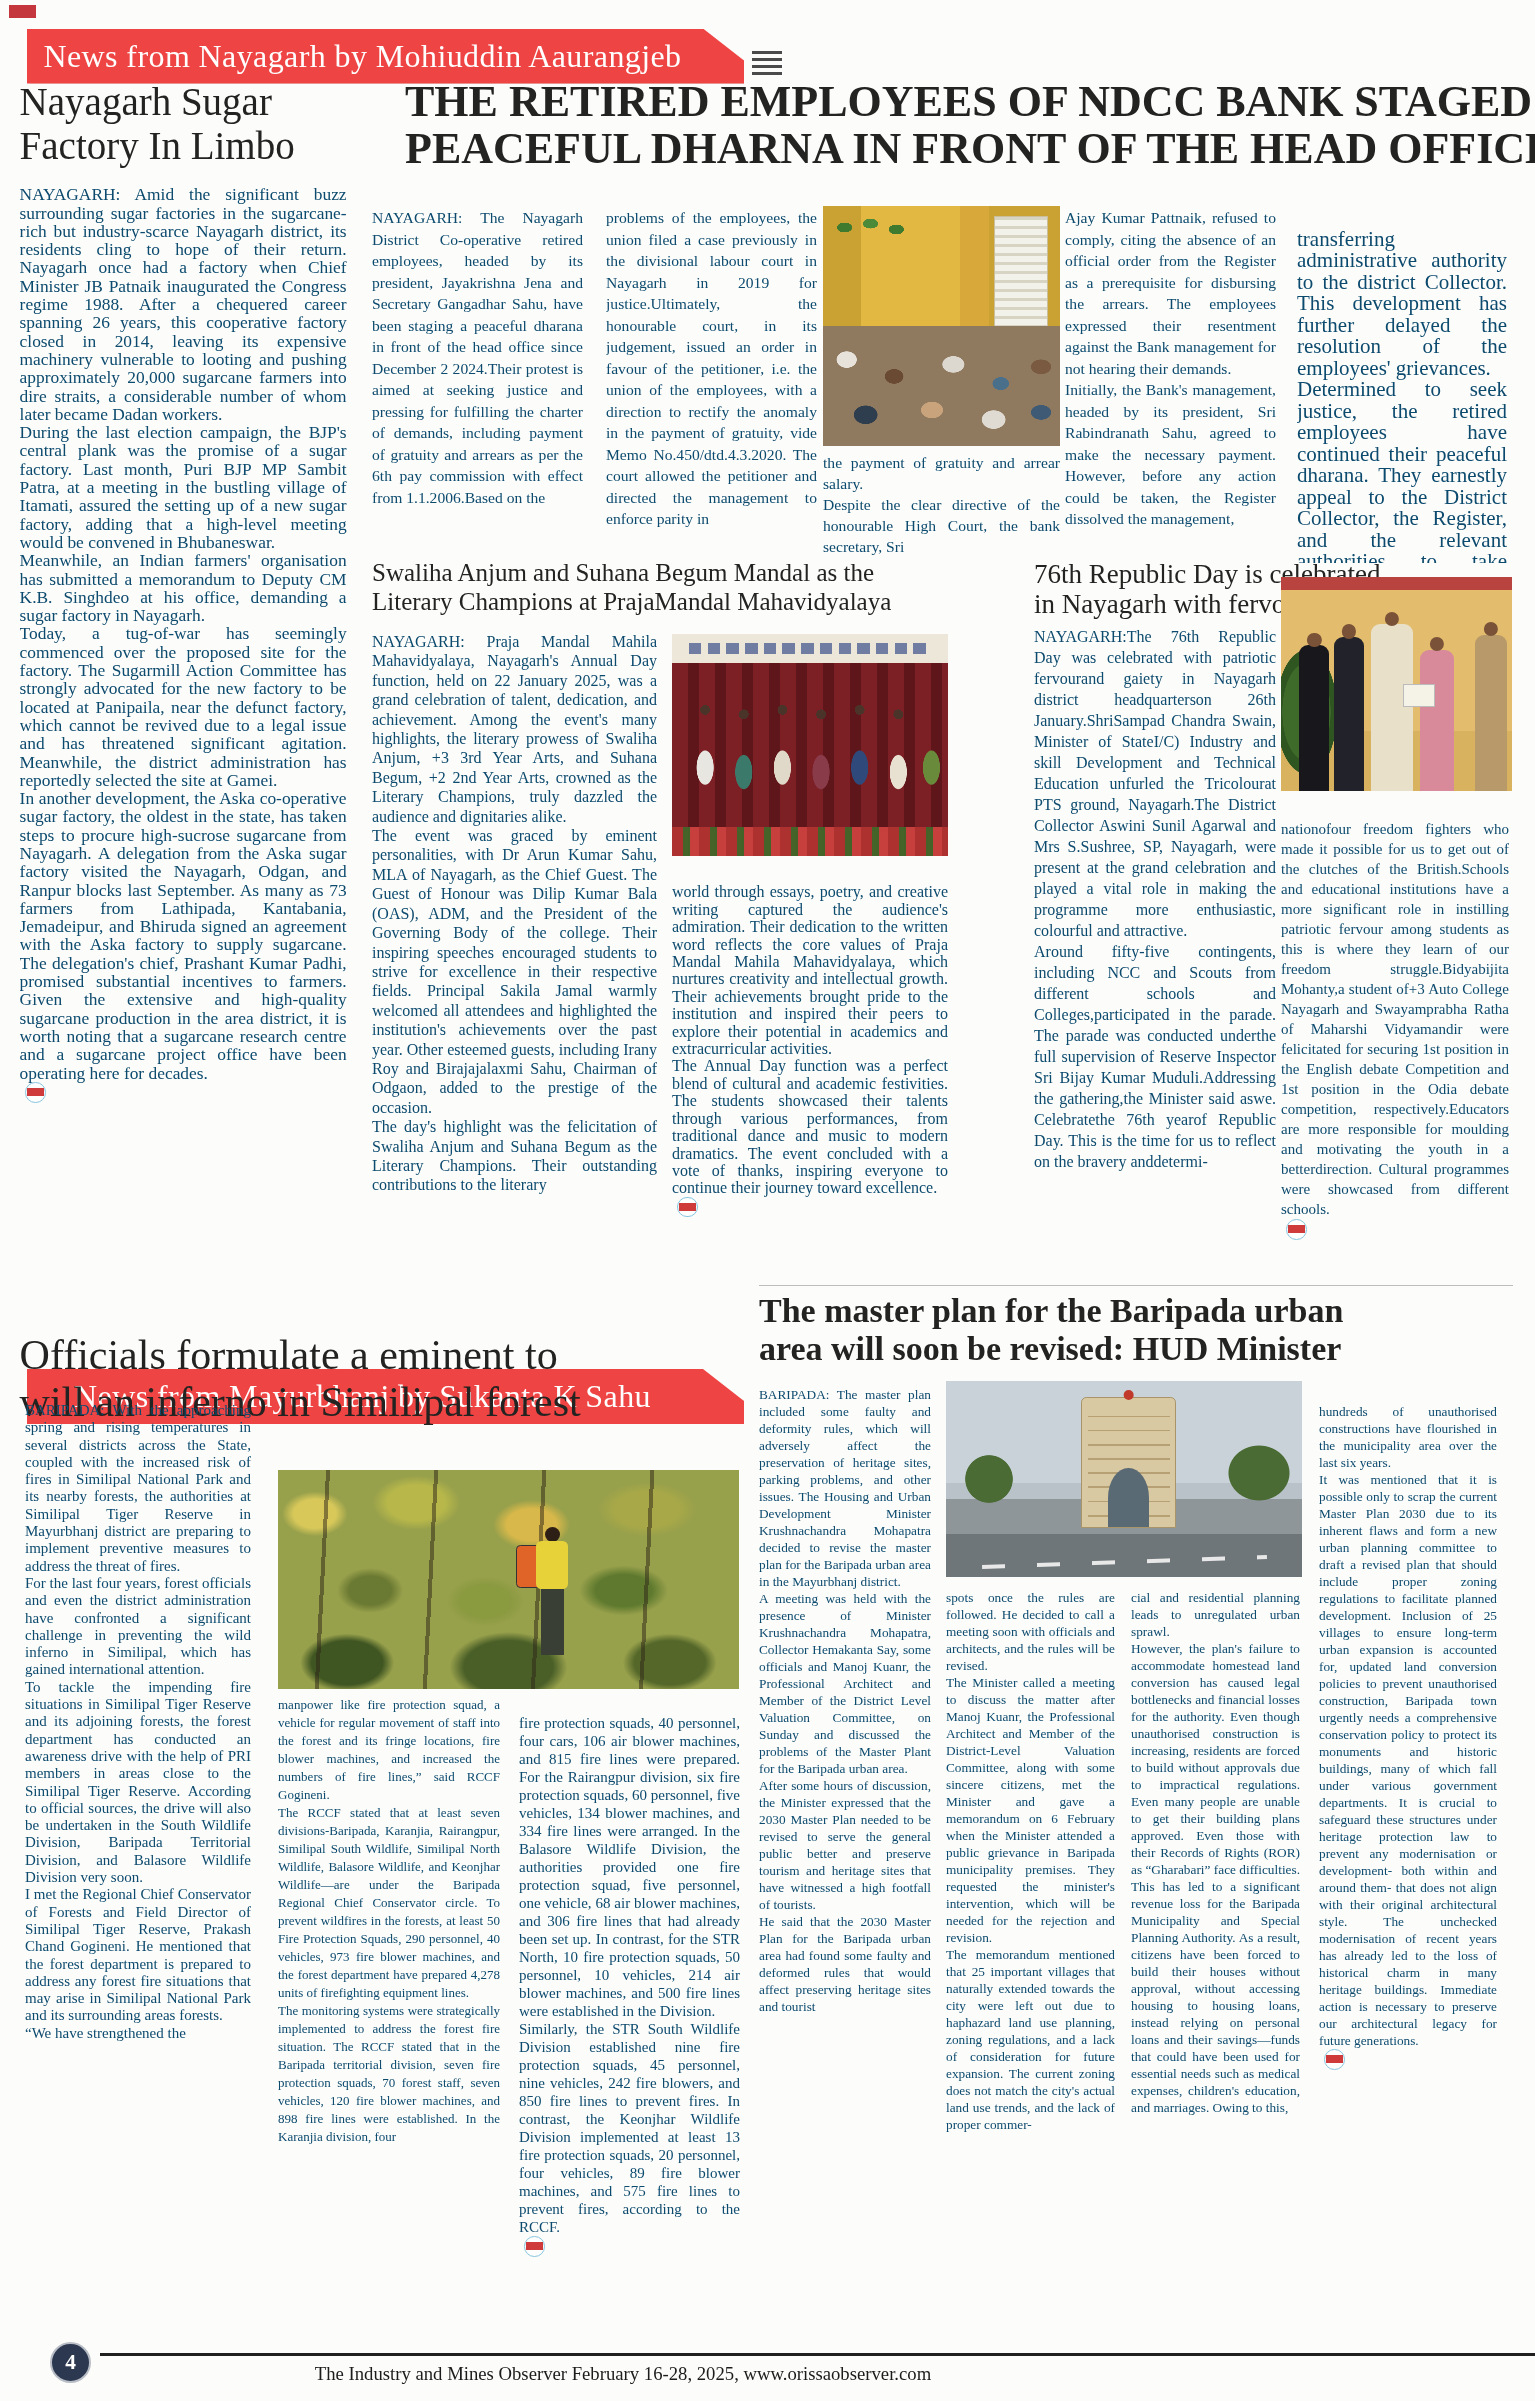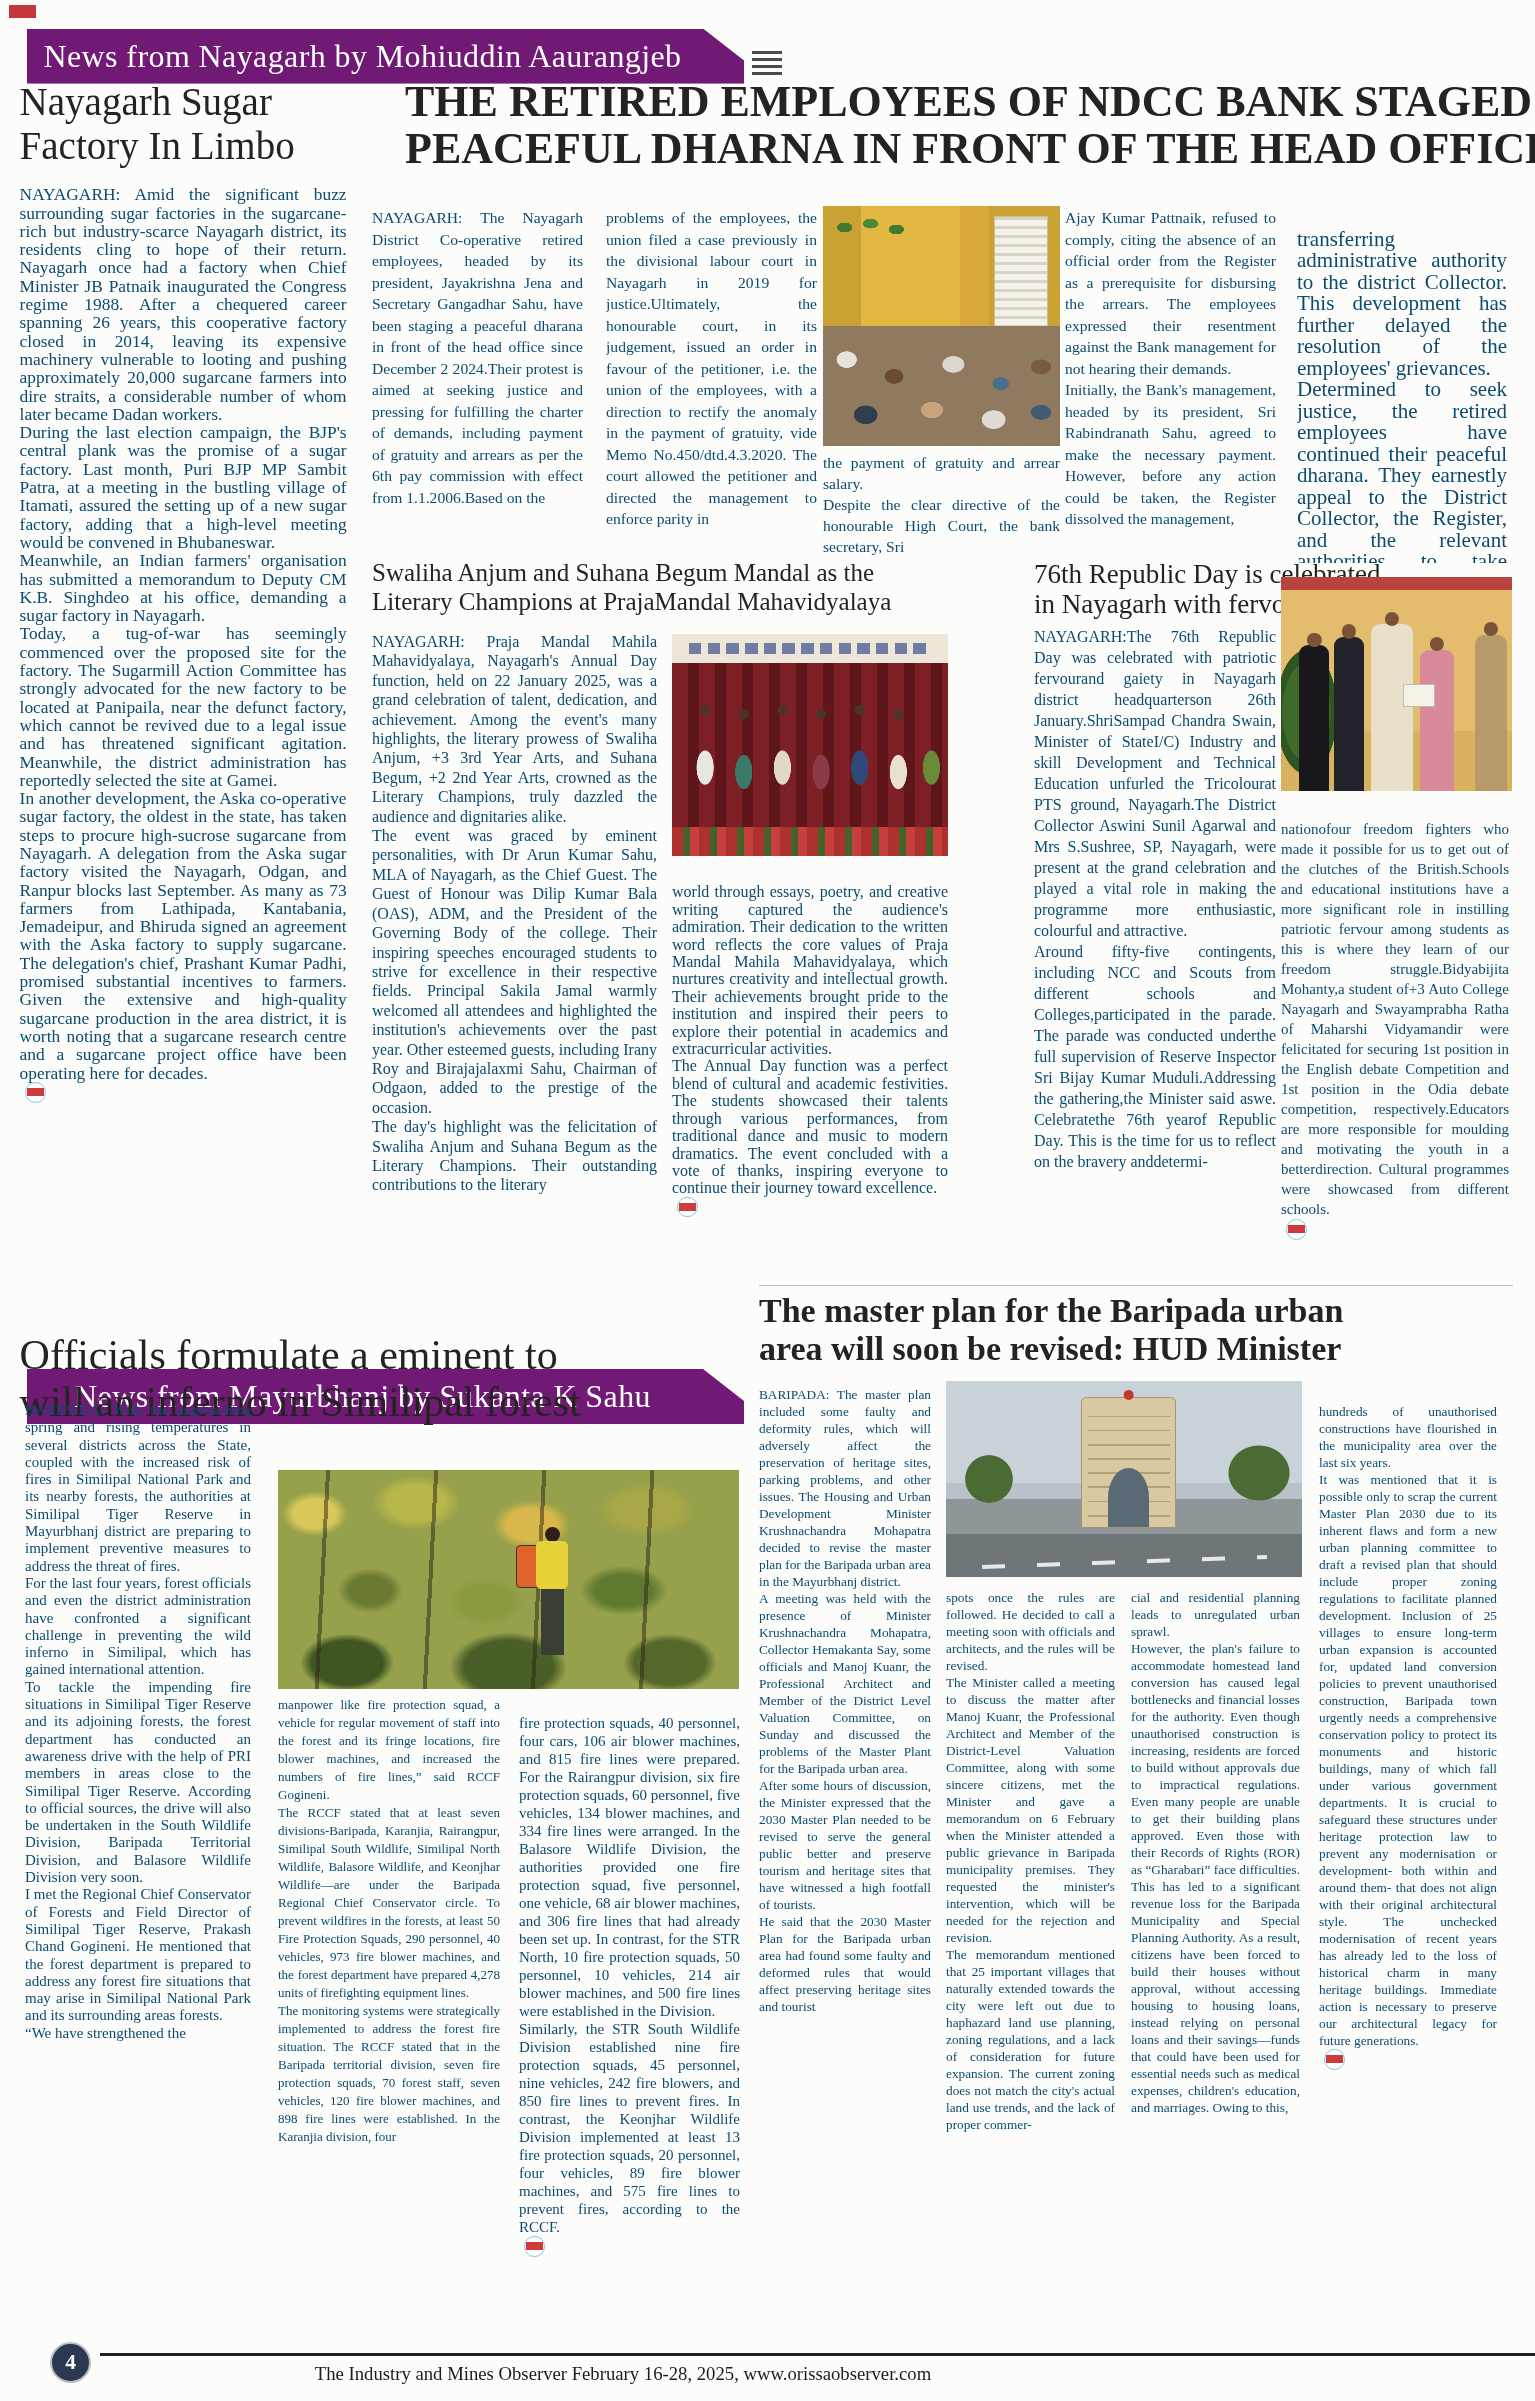--- a/index.html
+++ b/index.html
@@ -3,21 +3,21 @@
 <meta charset="utf-8">
 <style>
   html,body{margin:0;padding:0;background:#e8e8e8;}
   .page{position:relative;width:1536px;height:2401px;background:#fcfcfa;overflow:hidden;
         font-family:"Liberation Serif","DejaVu Serif",serif;}
   
   .txt{position:absolute;color:#0c4a6e;text-align:justify;white-space:pre-line;overflow:hidden;hyphens:auto;}
   .hl{position:absolute;color:#232321;}
   .hl .l{white-space:nowrap;}
   
-  .banner{position:absolute;height:55px;background:#701a75;color:#fff;display:flex;align-items:center;
+  .banner{position:absolute;height:55px;background:#ef4444;color:#fff;display:flex;align-items:center;
           justify-content:center;font-size:32px;letter-spacing:0.4px;
           clip-path:polygon(0 0,calc(100% - 41px) 0,100% 58%,100% 100%,0 100%);
           box-shadow:2.7px 3.6px 2.7px rgba(0,0,0,.22);}
   .banner span{padding-right:46px;}
   #banner1{left:27px;top:28.5px;width:717px;}
   #banner2{left:27px;top:1340px;width:717px;margin-top:29px;}
   #corner-mark{position:absolute;left:9px;top:5.3px;width:27px;height:12.5px;background:#c4373d;}
   #menu-icon{position:absolute;left:752px;top:51px;width:30px;height:24px;
              background:repeating-linear-gradient(180deg,#4a4a4a 0 2.7px,transparent 2.7px 7.1px);}
   

